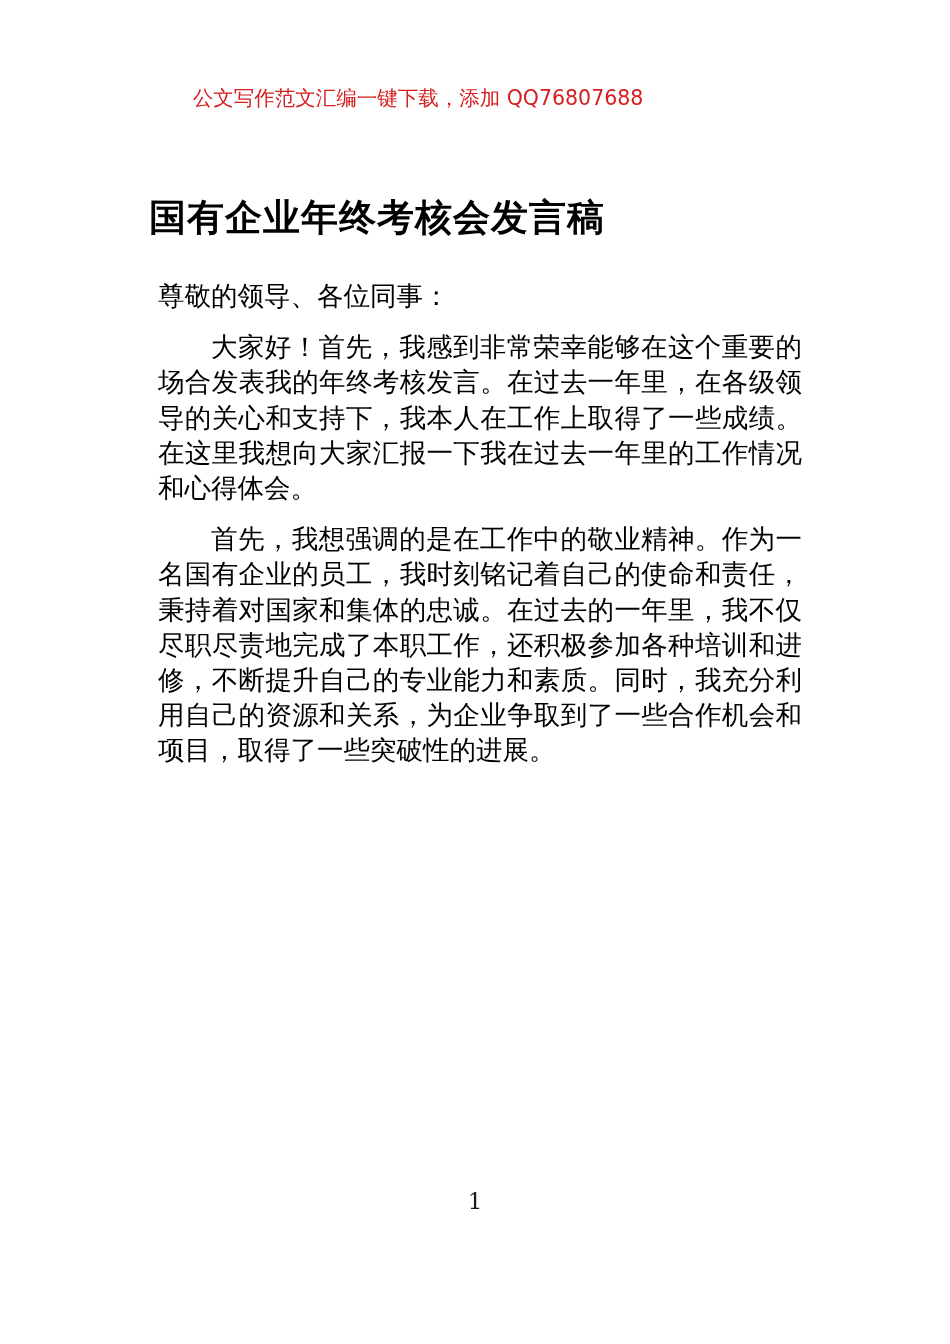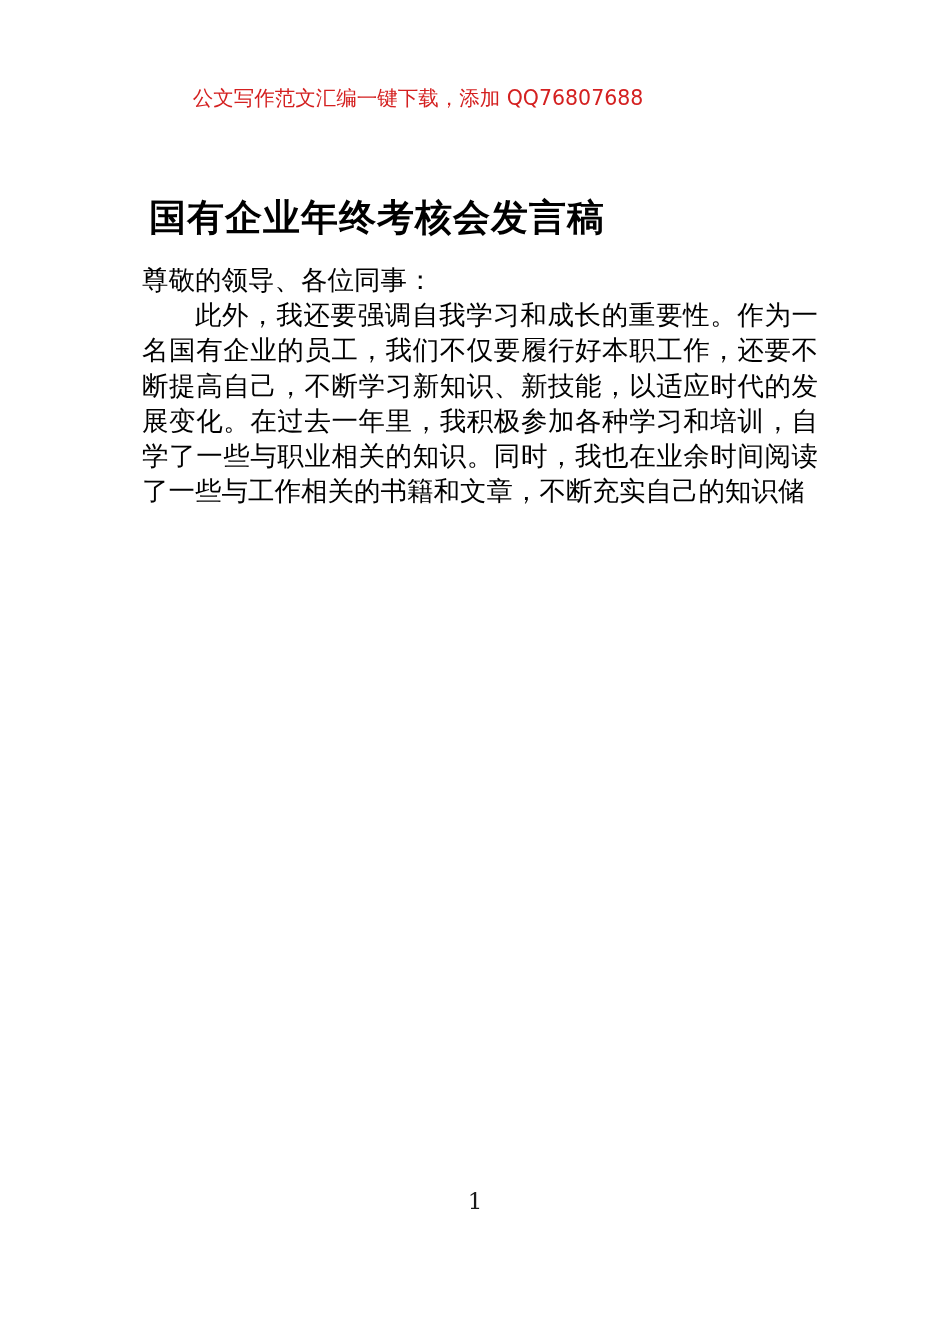--- a/index.html
+++ b/index.html
@@ -44,21 +44,21 @@
     white-space: nowrap;
     font-family: "DejaVu Sans", "Liberation Sans", sans-serif;
   }
   .body-area {
     position: absolute;
     top: 262px;
     left: 142px;
     width: 676px;
   }
   .para {
-    margin: 0;
+    margin: 16px;
     color: #000000;
     font-size: 26.5px;
     line-height: 35.2px;
     text-align: justify;
     text-justify: inter-ideograph;
     letter-spacing: 0px;
     font-family: "DejaVu Sans", "Liberation Sans", sans-serif;
   }
   .para.indent {
     text-indent: 2em;
@@ -80,22 +80,23 @@
 <div class="page">
 
   <div class="watermark">公文写作范文汇编一键下载，添加 QQ76807688</div>
 
   <h1 class="doc-title">国有企业年终考核会发言稿</h1>
 
   <div class="body-area">
 
     <p class="para">尊敬的领导、各位同事：</p>
 
+    <p class="para indent">大家好！首先，我感到非常荣幸能够在这个重要的场合发表我的年终考核发言。在过去一年里，在各级领导的关心和支持下，我本人在工作上取得了一些成绩。在这里我想向大家汇报一下我在过去一年里的工作情况和心得体会。</p>
+
+    <p class="para indent">首先，我想强调的是在工作中的敬业精神。作为一名国有企业的员工，我时刻铭记着自己的使命和责任，秉持着对国家和集体的忠诚。在过去的一年里，我不仅尽职尽责地完成了本职工作，还积极参加各种培训和进修，不断提升自己的专业能力和素质。同时，我充分利用自己的资源和关系，为企业争取到了一些合作机会和项目，取得了一些突破性的进展。</p>
 
 
-
-    <p class="para indent">此外，我还要强调自我学习和成长的重要性。作为一名国有企业的员工，我们不仅要履行好本职工作，还要不断提高自己，不断学习新知识、新技能，以适应时代的发展变化。在过去一年里，我积极参加各种学习和培训，自学了一些与职业相关的知识。同时，我也在业余时间阅读了一些与工作相关的书籍和文章，不断充实自己的知识储</p>
 
   </div>
 
   <div class="page-number">1</div>
 
 </div>
 
 </body></html>

